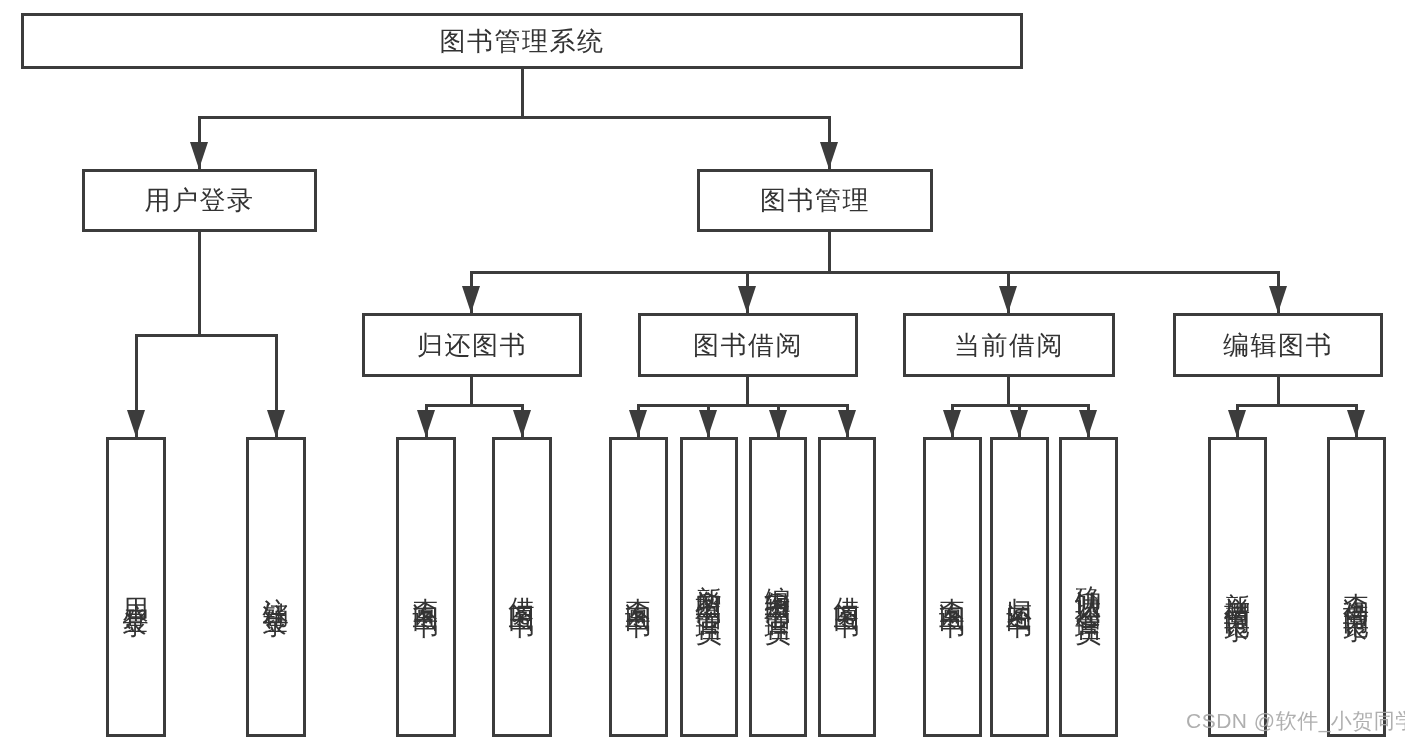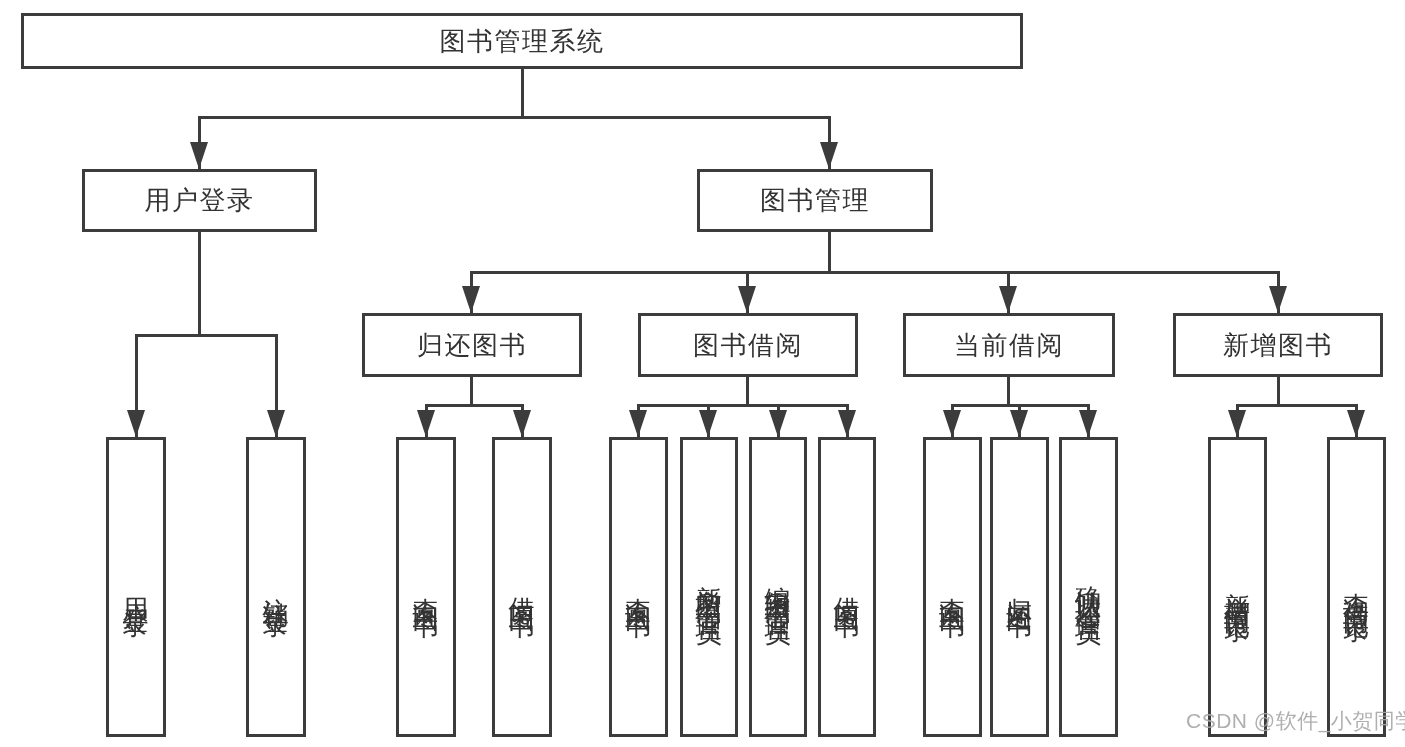--- a/index.html
+++ b/index.html
@@ -67,21 +67,21 @@
   <div class="node h" style="left:362px;top:313px;width:220px;height:64px;">
     <span>归还图书</span>
   </div>
   <div class="node h" style="left:638px;top:313px;width:220px;height:64px;">
     <span>图书借阅</span>
   </div>
   <div class="node h" style="left:903px;top:313px;width:212px;height:64px;text-align:right;">
     <span>当前借阅</span>
   </div>
   <div class="node h" style="left:1173px;top:313px;width:210px;height:64px;">
-    <span>新增图书</span>
+    <span>编辑图书</span>
   </div>
 
   <div class="node v" style="left:106px;top:437px;width:60px;height:300px;">
     <span class="vtext">用户登录</span>
   </div>
   <div class="node v" style="left:246px;top:437px;width:60px;height:300px;">
     <span class="vtext">注销登录</span>
   </div>
 
   <div class="node v" style="left:396px;top:437px;width:60px;height:300px;">

